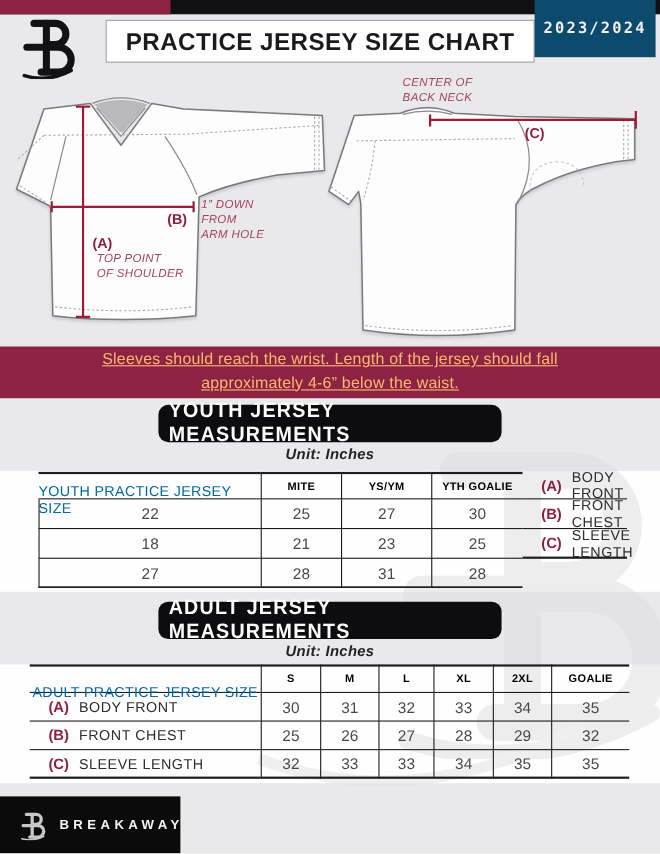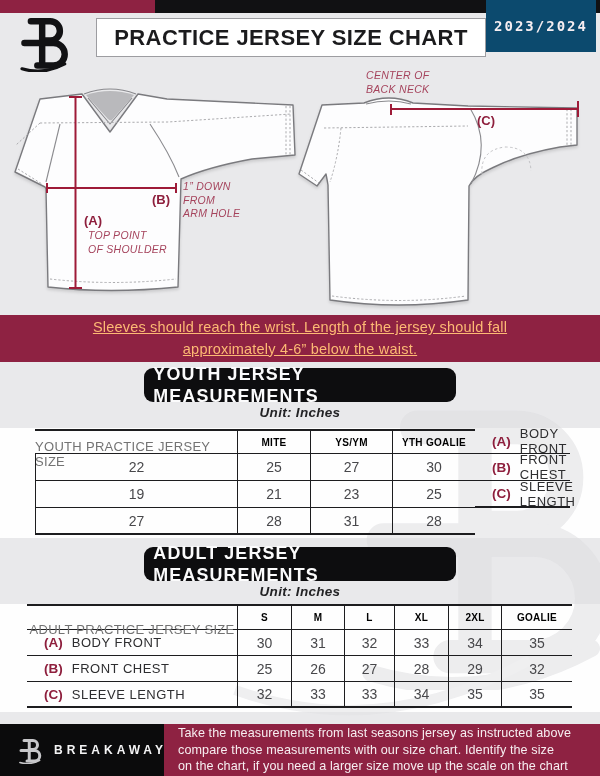--- a/index.html
+++ b/index.html
@@ -69,21 +69,21 @@
     border-bottom:1.5px solid #1D1D1F;box-sizing:border-box;background:transparent;
   }
   .size-table .cell.vline{border-left:1.5px solid #1D1D1F;}
   .size-table .cell.toprow{border-top:2px solid #1D1D1F;}
   .size-table .cell.lastrow{border-bottom:2px solid #1D1D1F;}
   .size-table .cell.labelcell{justify-content:flex-start;padding-left:17px;}
   .t-youth{left:35px;top:429px;width:535px;
     grid-template-columns:202px 73px 82px 83px 95px;grid-auto-rows:25px 27px 27px 27px;}
   .t-adult{left:27px;top:604px;width:545px;
     grid-template-columns:210px 54px 53px 50px 54px 53px 71px;grid-auto-rows:26px 26px 26px 26px;}
-  .colhead-label{font-size:13px;color:#737373;letter-spacing:.3px;margin-top:24px;}
+  .colhead-label{font-size:13px;color:#0369a1;letter-spacing:.3px;margin-top:24px;}
   .colhead{font-size:10px;font-weight:bold;color:#000000;letter-spacing:.3px;}
   .row-key{font-size:13.5px;font-weight:bold;color:#8E1F3D;margin-right:9px;}
   .row-label{font-size:13px;color:#2E2E30;letter-spacing:.5px;}
   .val{font-size:14px;color:#48484B;}
 
   
   .footer-black{left:0;top:724px;width:164px;height:52px;background:#0B0B0C;z-index:3;
     display:flex;align-items:center;padding-left:18px;box-sizing:border-box;gap:9px;}
   .footer-logo{width:27px;height:27px;color:#C7C7CA;flex:0 0 auto;}
   .footer-brand{color:#F4F4F5;font-size:12px;font-weight:bold;letter-spacing:4px;}
@@ -233,21 +233,21 @@
       </div>
     <div class="cell vline">
         <span class="val">30</span>
       </div>
 
     <div class="cell labelcell">
         <span class="row-key">(B)</span>
         <span class="row-label">FRONT CHEST</span>
       </div>
     <div class="cell vline">
-        <span class="val">19</span>
+        <span class="val">18</span>
       </div>
     <div class="cell vline">
         <span class="val">21</span>
       </div>
     <div class="cell vline">
         <span class="val">23</span>
       </div>
     <div class="cell vline">
         <span class="val">25</span>
       </div>
@@ -367,19 +367,14 @@
         <span class="val">35</span>
       </div>
   </div>
 
   <div class="abs footer-black">
     <svg class="footer-logo" viewBox="0 0 72 72">
         <use href="#logo-b"></use>
       </svg>
     <span class="footer-brand">BREAKAWAY</span>
   </div>
-  <div class="abs footer-maroon">
-    <div>Take the measurements from last seasons jersey as instructed above</div>
-    <div>compare those measurements  with our size chart. Identify the size</div>
-    <div>on the chart, if you need a larger size move up the scale on the chart</div>
-  </div>
 
 </div>
 
 </body></html>

